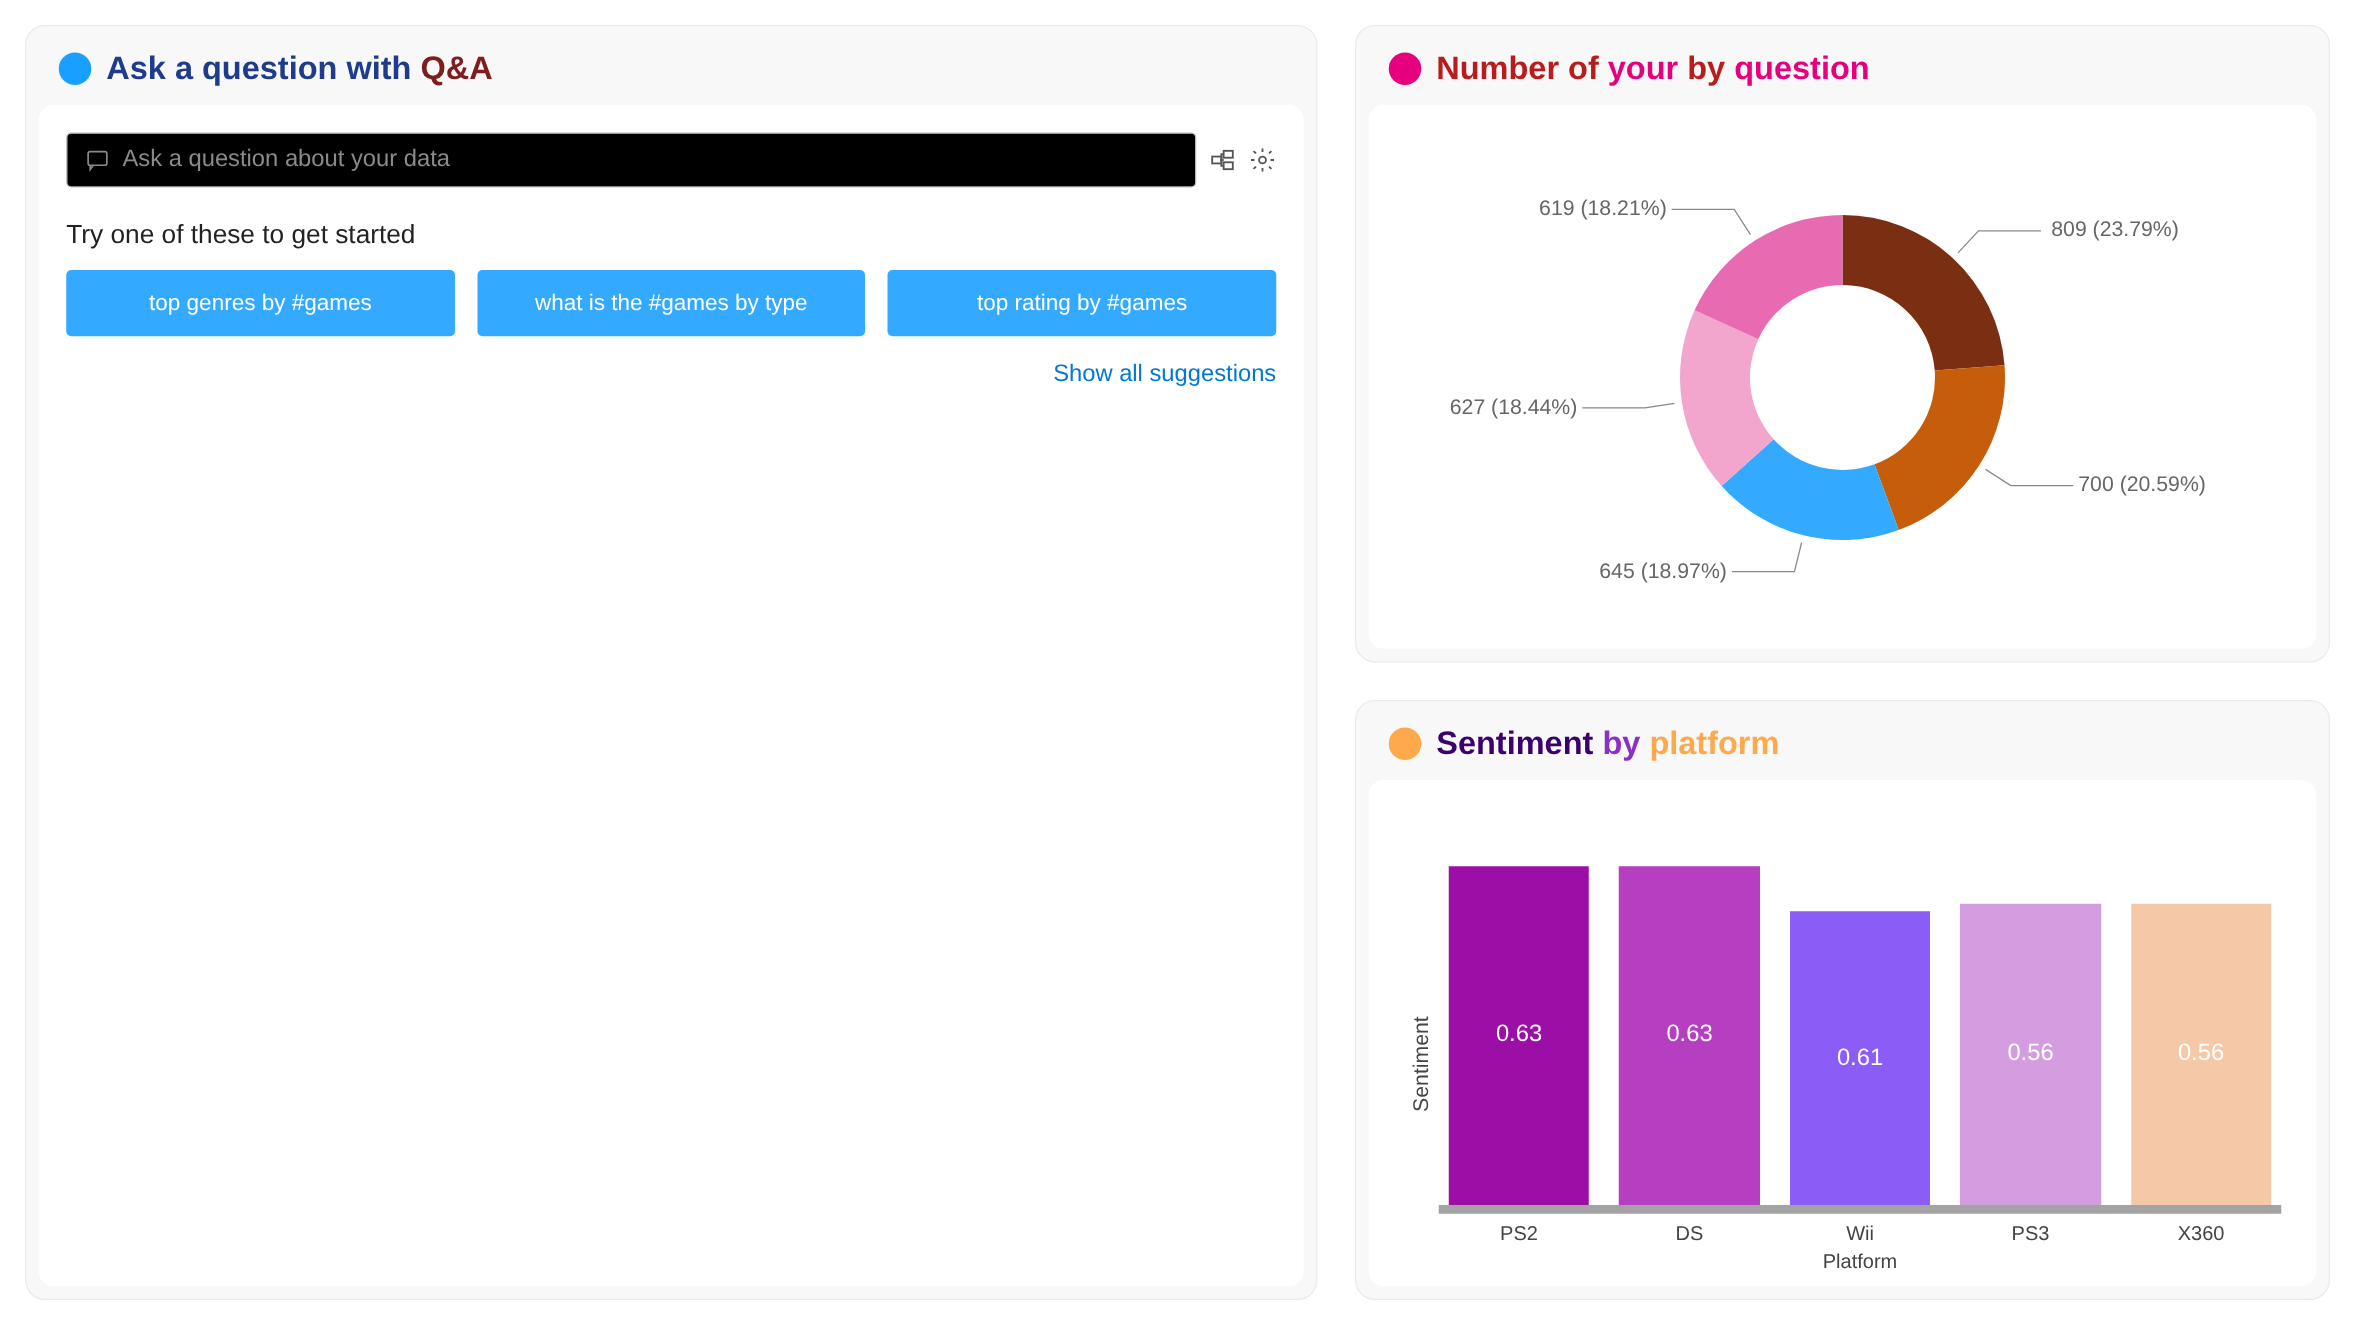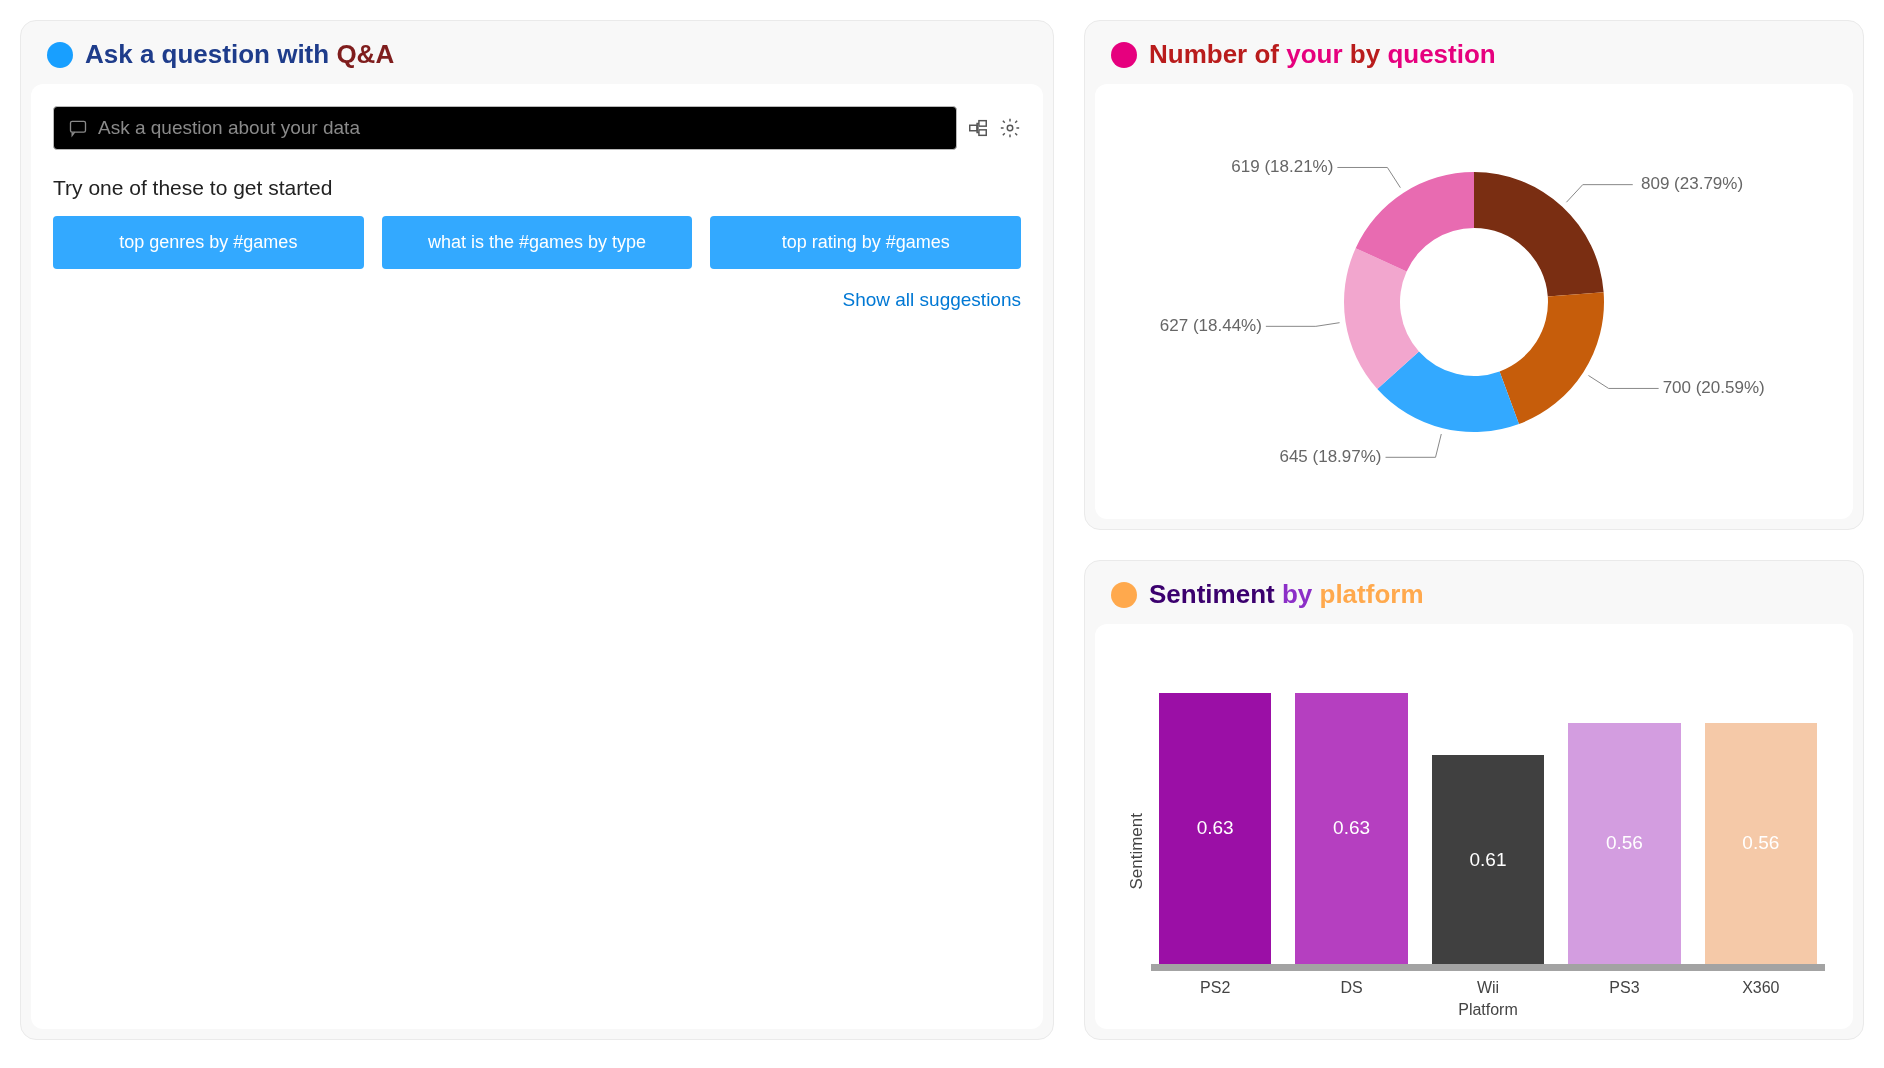--- a/index.html
+++ b/index.html
@@ -221,21 +221,21 @@
         <div class="ylabel-rot">Sentiment</div>
         <div class="bars-area">
           <div class="bars-row" id="bars-row">
               <div class="bar-col">
                 <div class="bar" style="height: 271.385px; background: rgb(155, 15, 166);">0.63</div>
               </div>
               <div class="bar-col">
                 <div class="bar" style="height: 271.385px; background: rgb(181, 63, 192);">0.63</div>
               </div>
               <div class="bar-col">
-                <div class="bar" style="height: 209px; background: #404040;">0.61</div>
+                <div class="bar" style="height: 235px; background: #8b5cf6;">0.61</div>
               </div>
               <div class="bar-col">
                 <div class="bar" style="height: 241.231px; background: rgb(211, 157, 224);">0.56</div>
               </div>
               <div class="bar-col">
                 <div class="bar" style="height: 241.231px; background: rgb(245, 201, 168);">0.56</div>
               </div>
             </div>
           <div class="xlabels-row" id="xlabels-row">
               <div class="xlabel">PS2</div>

